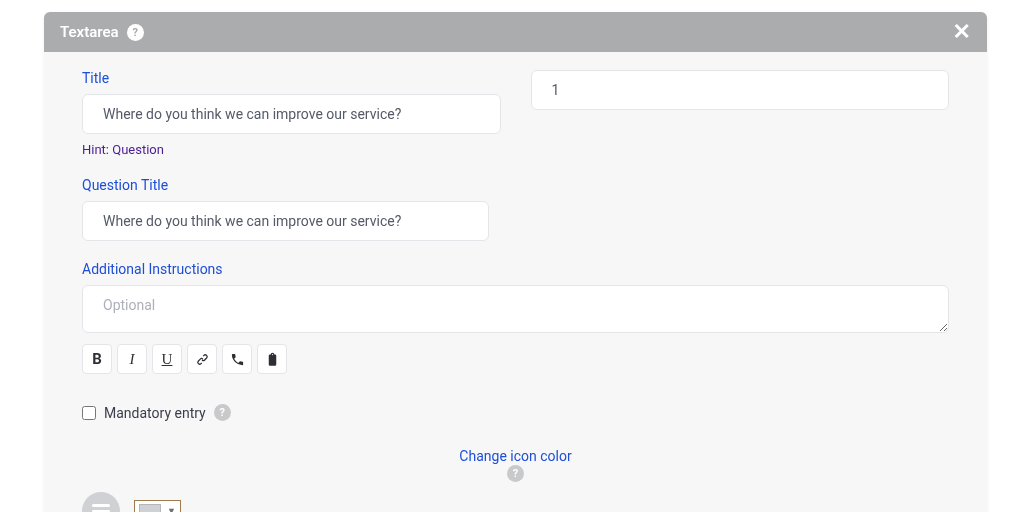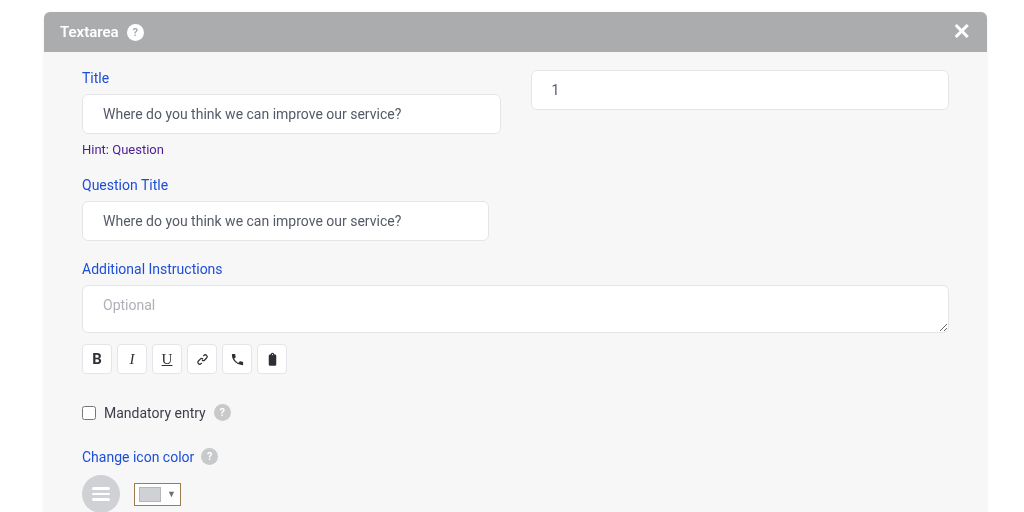--- a/index.html
+++ b/index.html
@@ -227,21 +227,21 @@
       </div>
     </div>
 
     <div class="checkbox-row">
       <input type="checkbox" style="">
       <span>Mandatory entry</span>
       <span class="help-circle inline">?</span>
     </div>
 
     <div>
-      <div style="display:flex;align-items:center;gap:7px;">
+      <div style="display:flex;align-items:center;gap:1px;flex-direction:column;">
         <span class="label" style="margin:0;">Change icon color</span>
         <span class="help-circle inline">?</span>
       </div>
       <div class="color-row">
         <span class="circle-swatch">
           <span class="bars">
               <span></span>
               <span></span>
               <span></span>
             </span>

